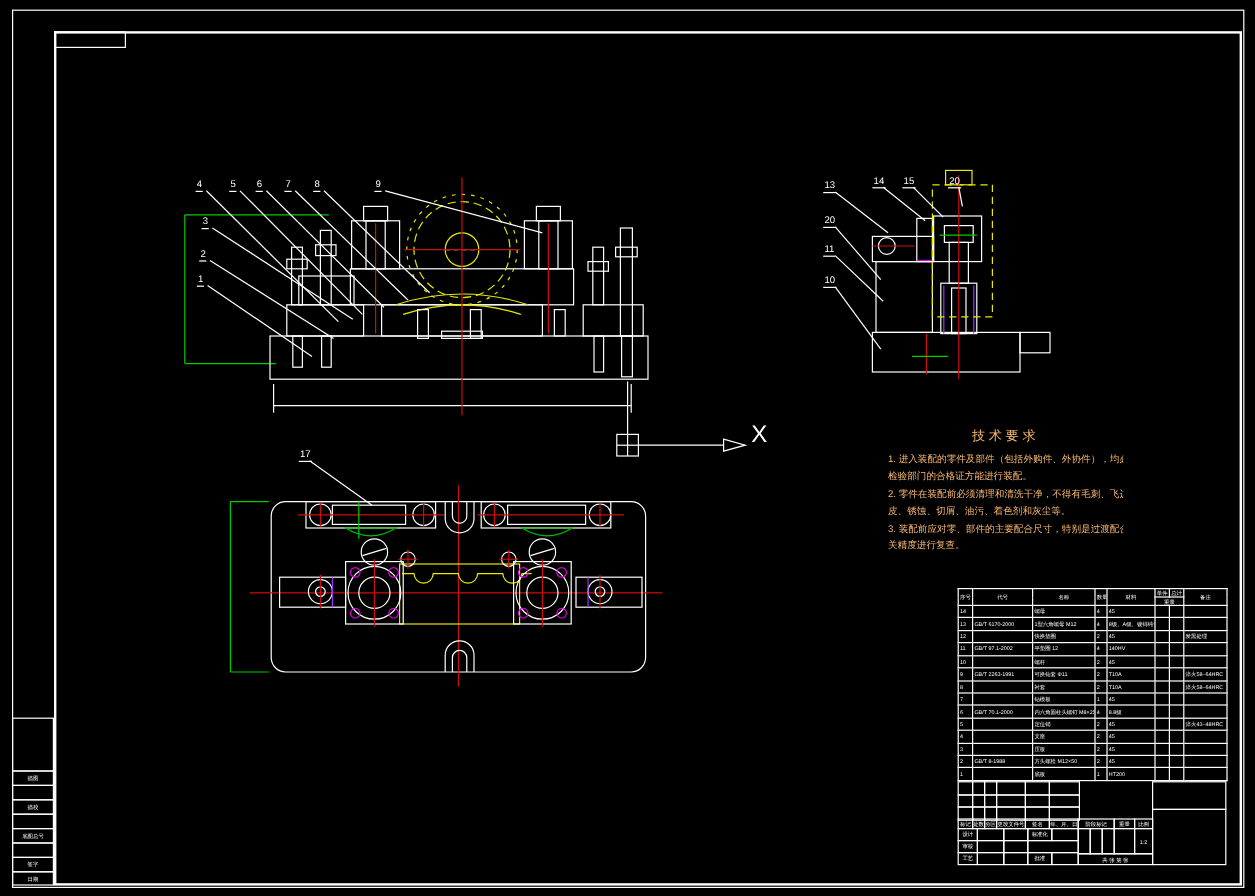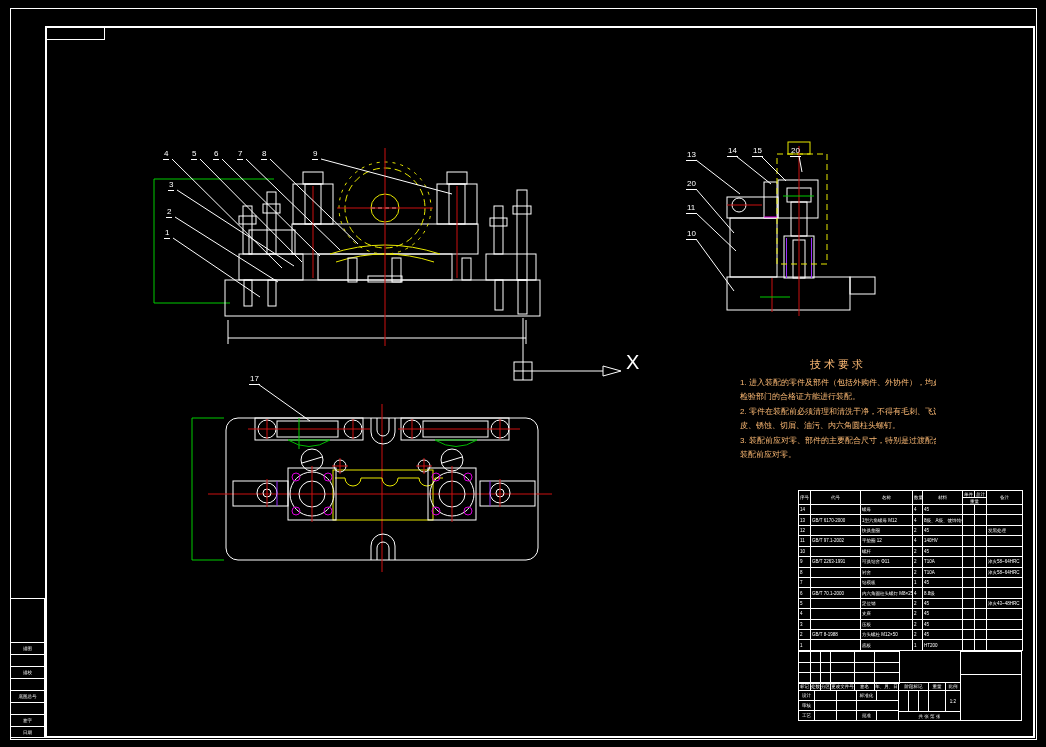--- a/index.html
+++ b/index.html
@@ -275,23 +275,23 @@
   <div class="co" style="left:686px;top:230px;">10</div>
   <div class="co" style="left:249px;top:375px;">17</div>
 
   <div class="xlab">X</div>
 
   <div id="tech">
     <div class="tr-title">技术要求</div>
     <div class="tr-line">1. 进入装配的零件及部件（包括外购件、外协件），均必须具有</div>
     <div class="tr-line">检验部门的合格证方能进行装配。</div>
     <div class="tr-line">2. 零件在装配前必须清理和清洗干净，不得有毛刺、飞边、氧化</div>
-    <div class="tr-line">皮、锈蚀、切屑、油污、内六角圆柱头螺钉。</div>
+    <div class="tr-line">皮、锈蚀、切屑、油污、着色剂和灰尘等。</div>
     <div class="tr-line">3. 装配前应对零、部件的主要配合尺寸，特别是过渡配合尺寸及相</div>
-    <div class="tr-line">装配前应对零。</div>
+    <div class="tr-line">关精度进行复查。</div>
   </div>
 
   <table class="bom">
     <colgroup>
       <col style="width:12px">
         <col style="width:50px">
         <col style="width:52px">
         <col style="width:10px">
       <col style="width:40px">
         <col style="width:12px">

